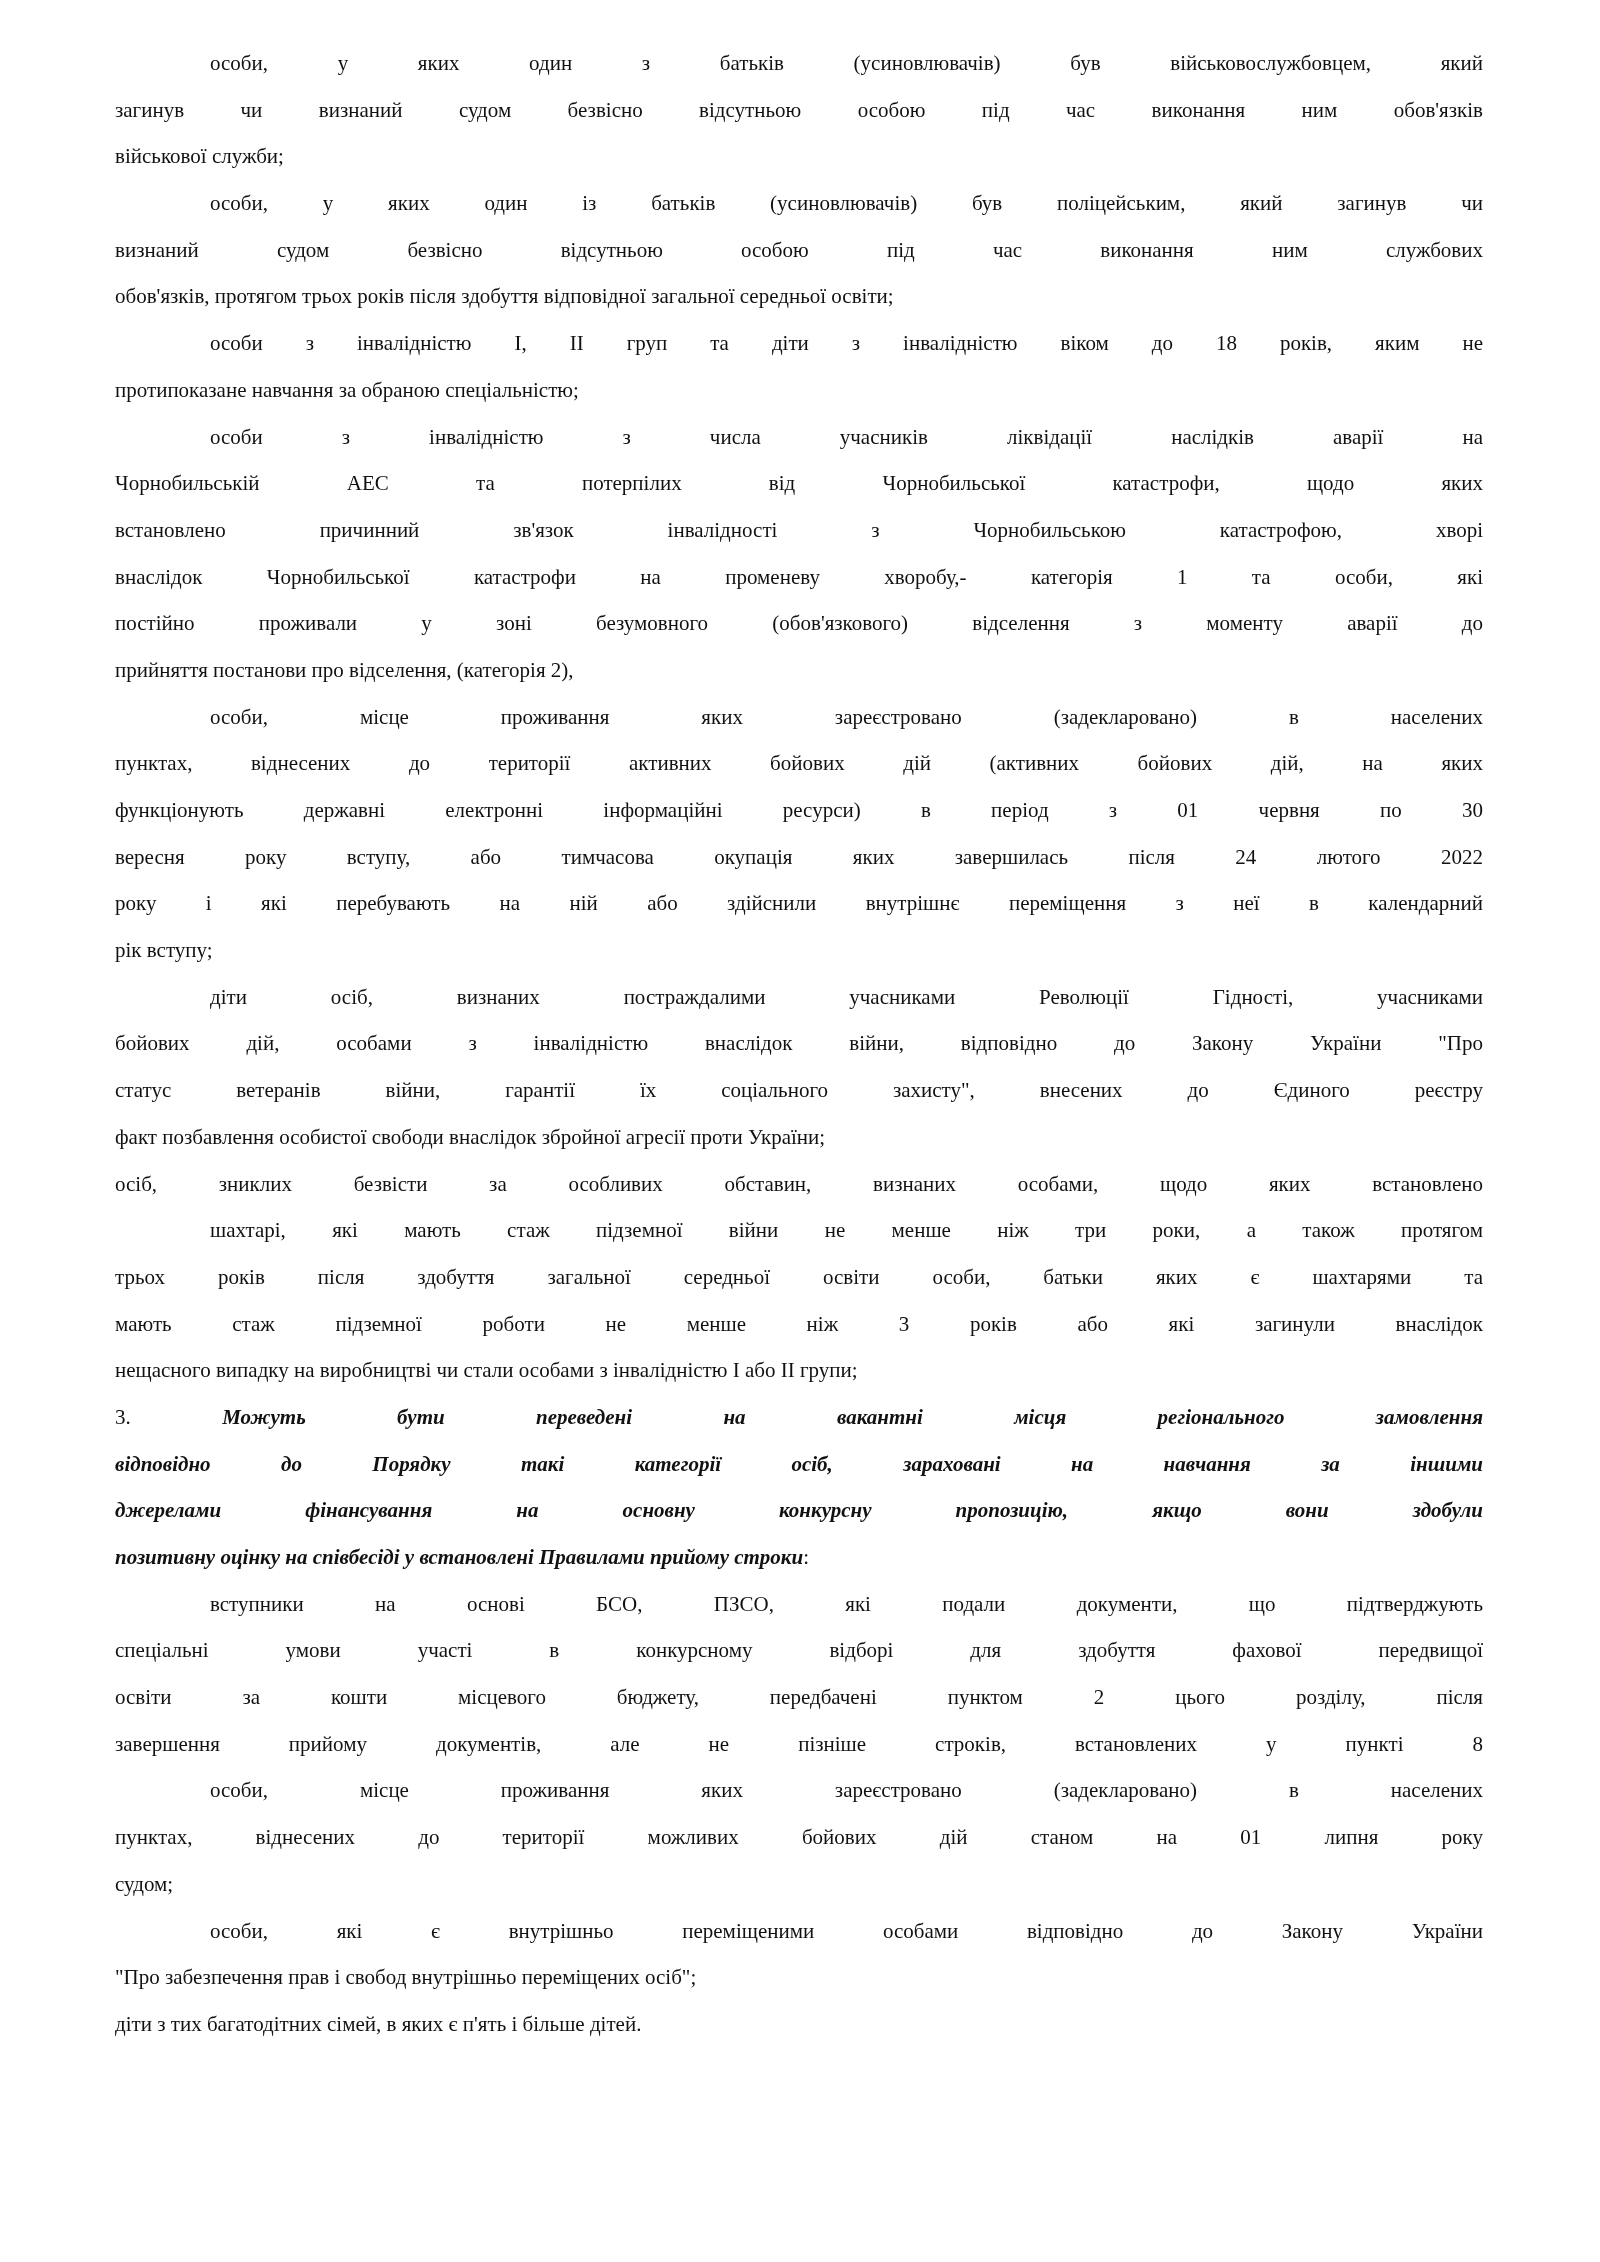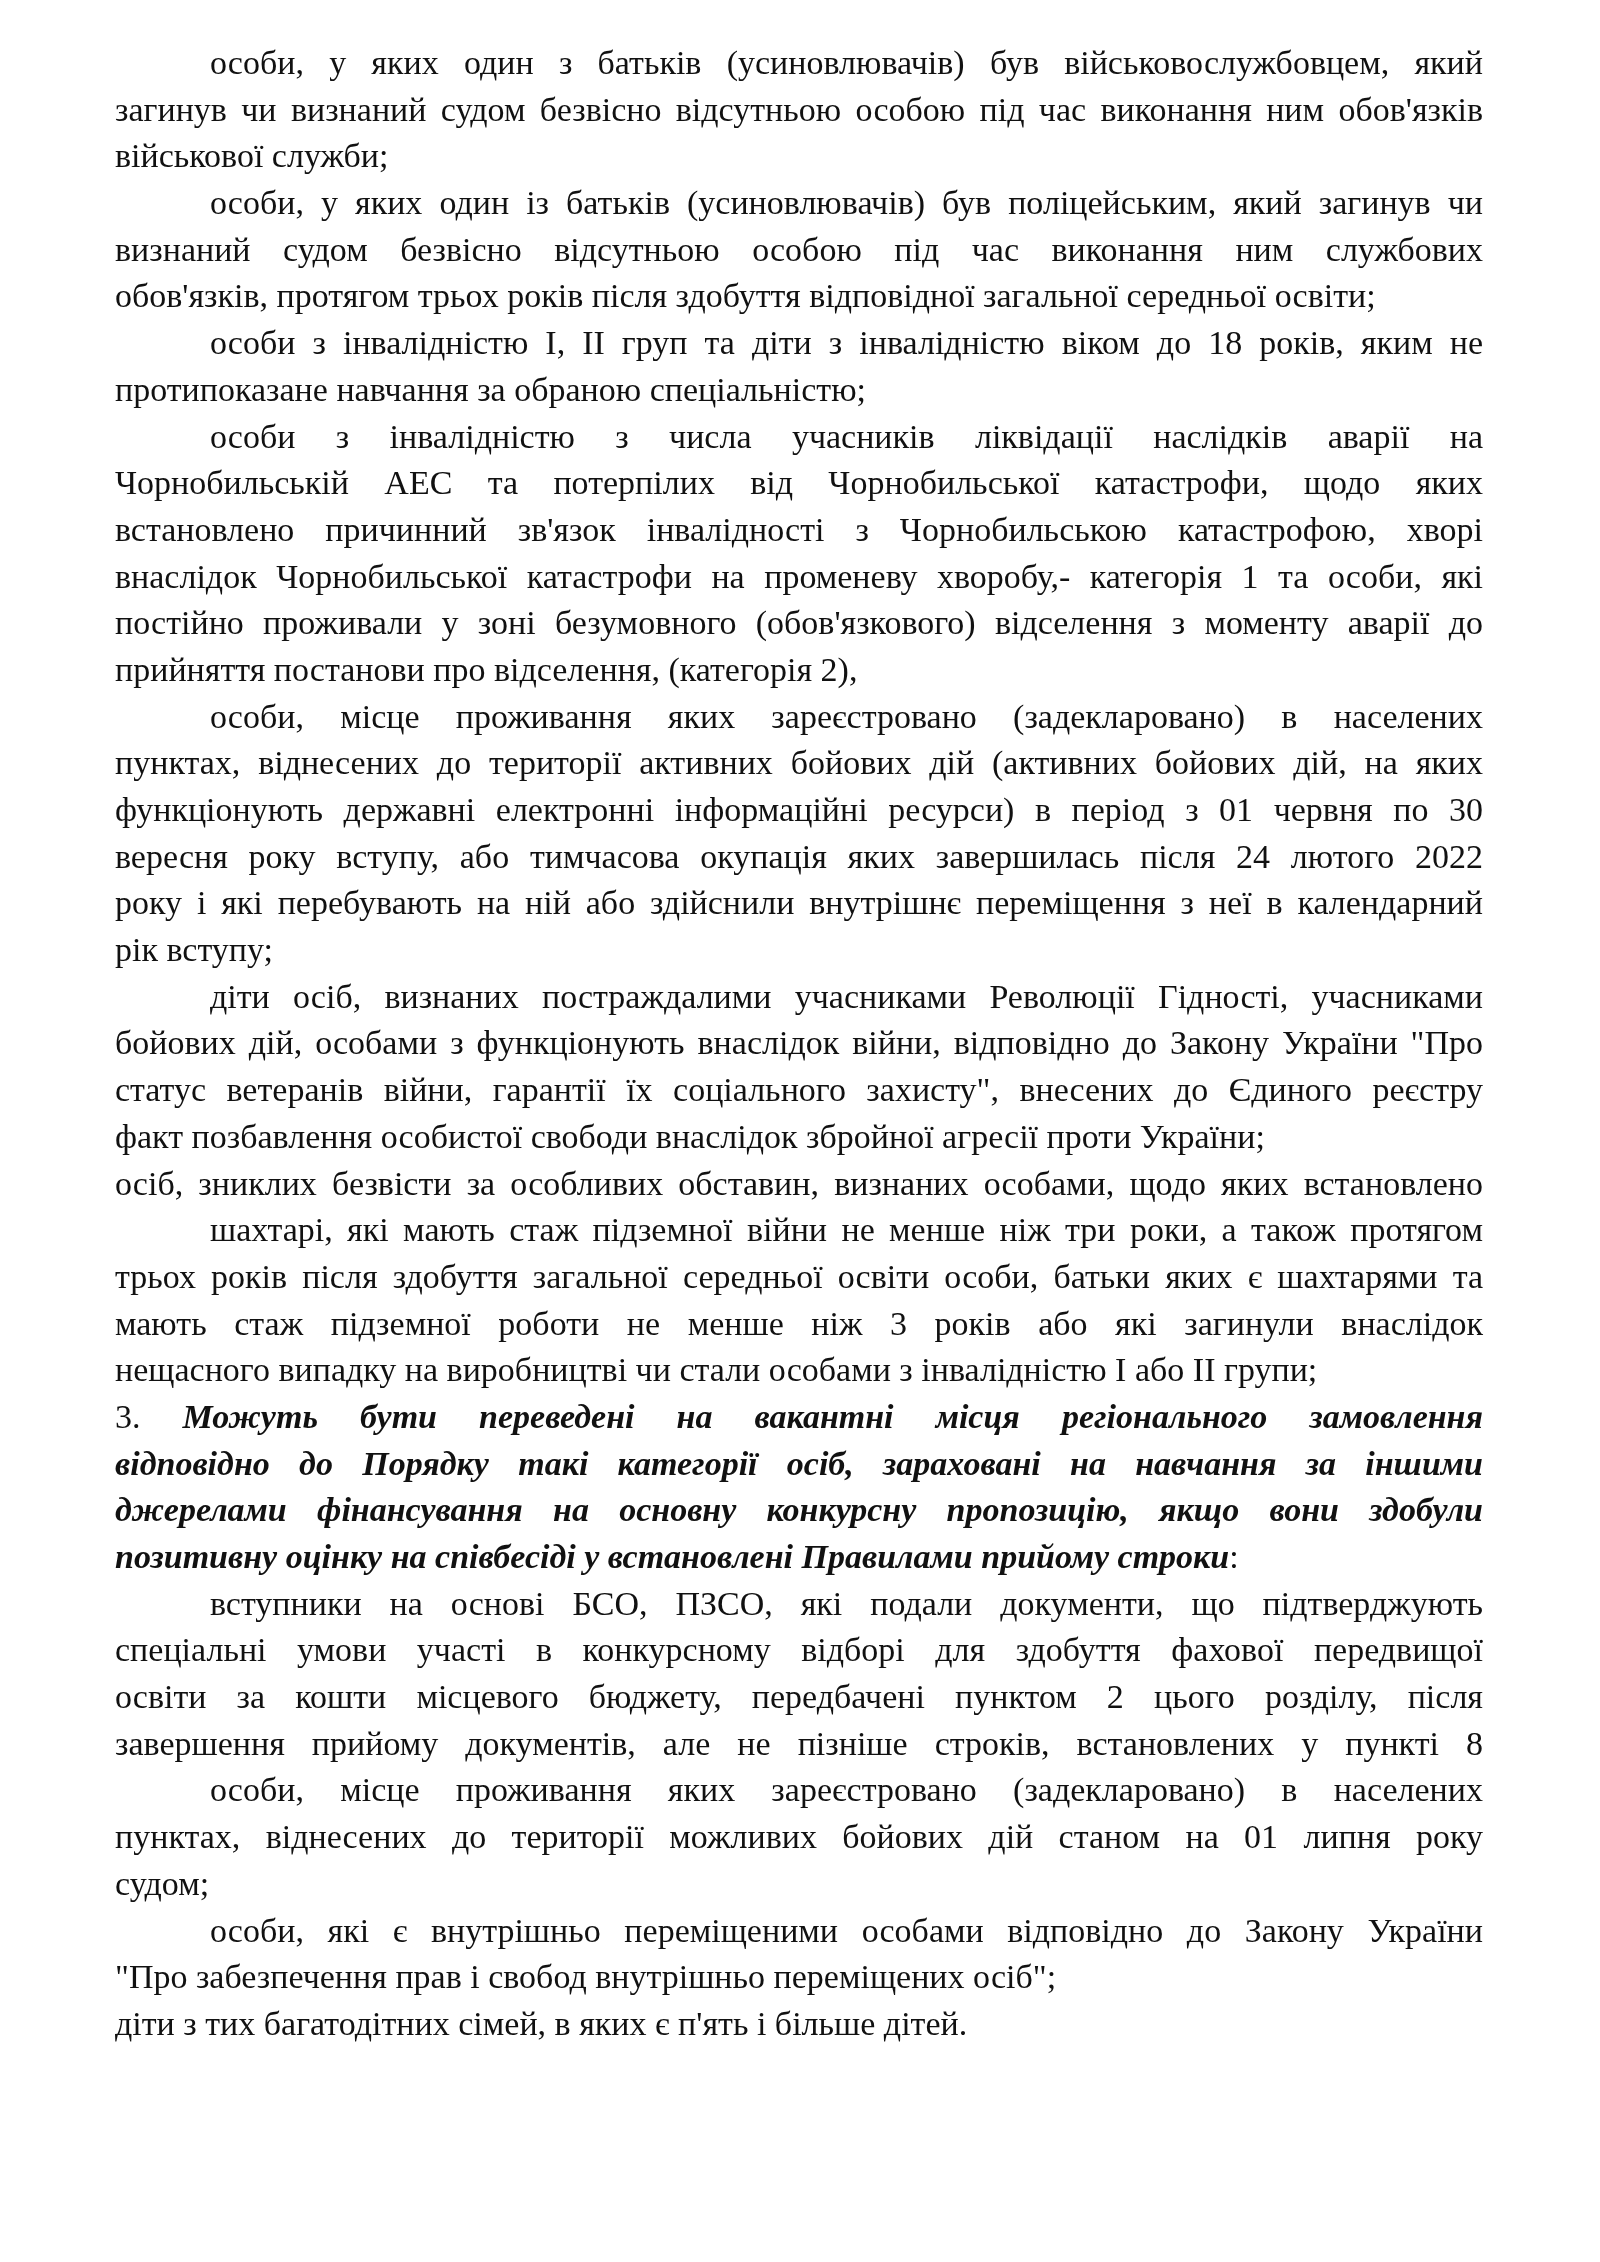--- a/index.html
+++ b/index.html
@@ -22,21 +22,21 @@
     width: 1368px;
   }
   .para {
     margin: 0;
     padding: 0;
   }
   .line {
     display: block;
     height: 46.7px;
     line-height: 46.7px;
-    font-size: 34px;
+    font-size: 21px;
     white-space: nowrap;
     text-align: justify;
     text-align-last: justify;
     overflow: visible;
   }
   .line.indent {
     padding-left: 95px;
   }
   .line.last {
     text-align-last: left;
@@ -84,21 +84,21 @@
     <span class="line indent">особи, місце проживання яких зареєстровано (задекларовано) в населених</span>
     <span class="line">пунктах, віднесених до території активних бойових дій (активних бойових дій, на яких</span>
     <span class="line">функціонують державні електронні інформаційні ресурси) в період з 01 червня по 30</span>
     <span class="line">вересня року вступу, або тимчасова окупація яких завершилась після 24 лютого 2022</span>
     <span class="line">року і які перебувають на ній або здійснили внутрішнє переміщення з неї в календарний</span>
     <span class="line last">рік вступу;</span>
   </div>
 
   <div class="para">
     <span class="line indent">діти осіб, визнаних постраждалими учасниками Революції Гідності, учасниками</span>
-    <span class="line">бойових дій, особами з функціонують внаслідок війни, відповідно до Закону України "Про</span>
+    <span class="line">бойових дій, особами з інвалідністю внаслідок війни, відповідно до Закону України "Про</span>
     <span class="line">статус ветеранів війни, гарантії їх соціального захисту", внесених до Єдиного реєстру</span>
     <span class="line last">факт позбавлення особистої свободи внаслідок збройної агресії проти України;</span>
     <span class="line">осіб, зниклих безвісти за особливих обставин, визнаних особами, щодо яких встановлено</span>
   </div>
 
   <div class="para">
     <span class="line indent">шахтарі, які мають стаж підземної війни не менше ніж три роки, а також протягом</span>
     <span class="line">трьох років після здобуття загальної середньої освіти особи, батьки яких є шахтарями та</span>
     <span class="line">мають стаж підземної роботи не менше ніж 3 років або які загинули внаслідок</span>
     <span class="line last">нещасного випадку на виробництві чи стали особами з інвалідністю I або II групи;</span>

